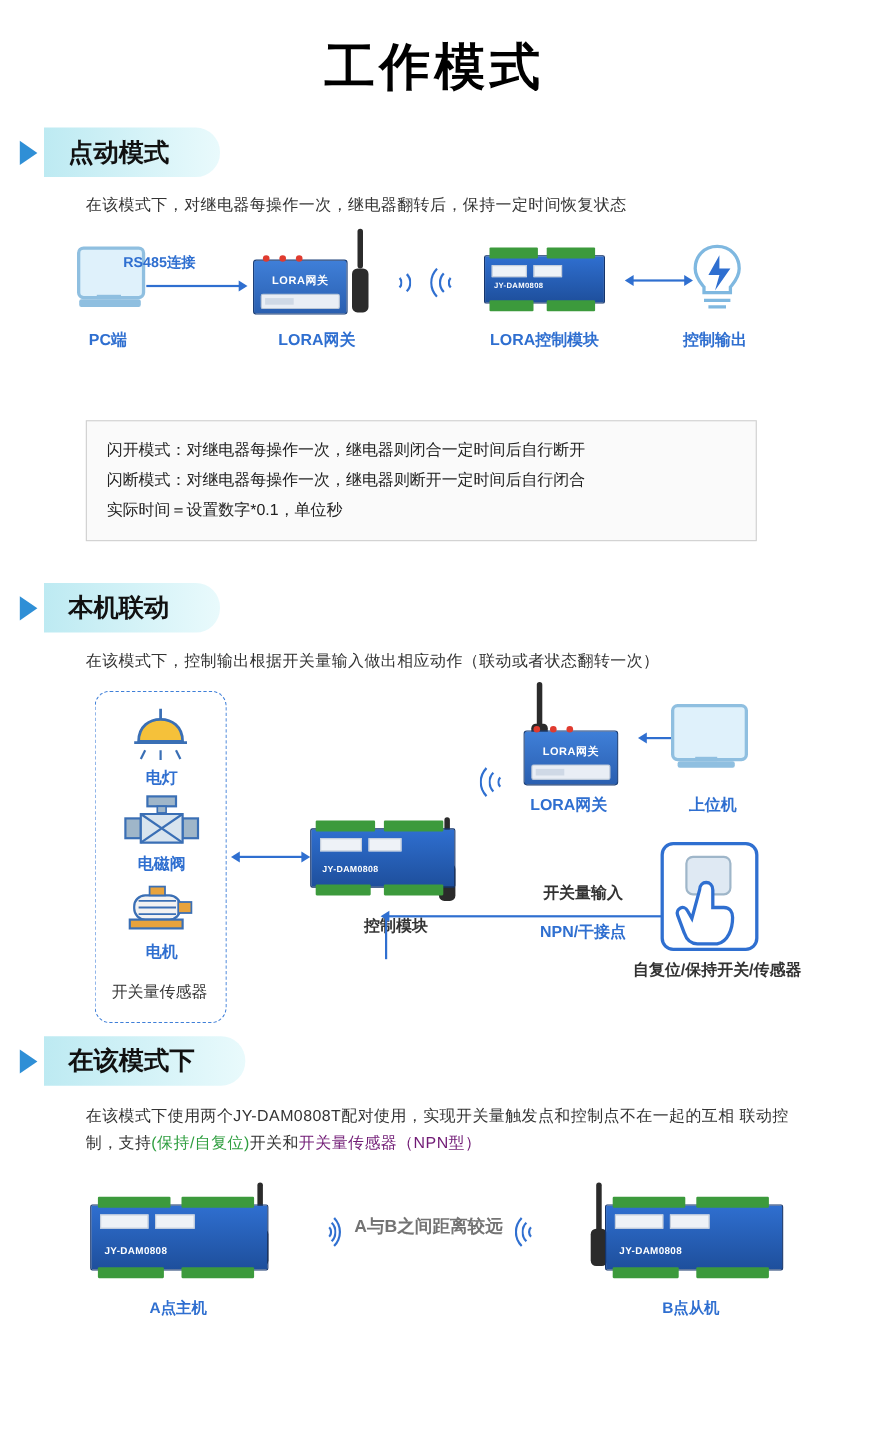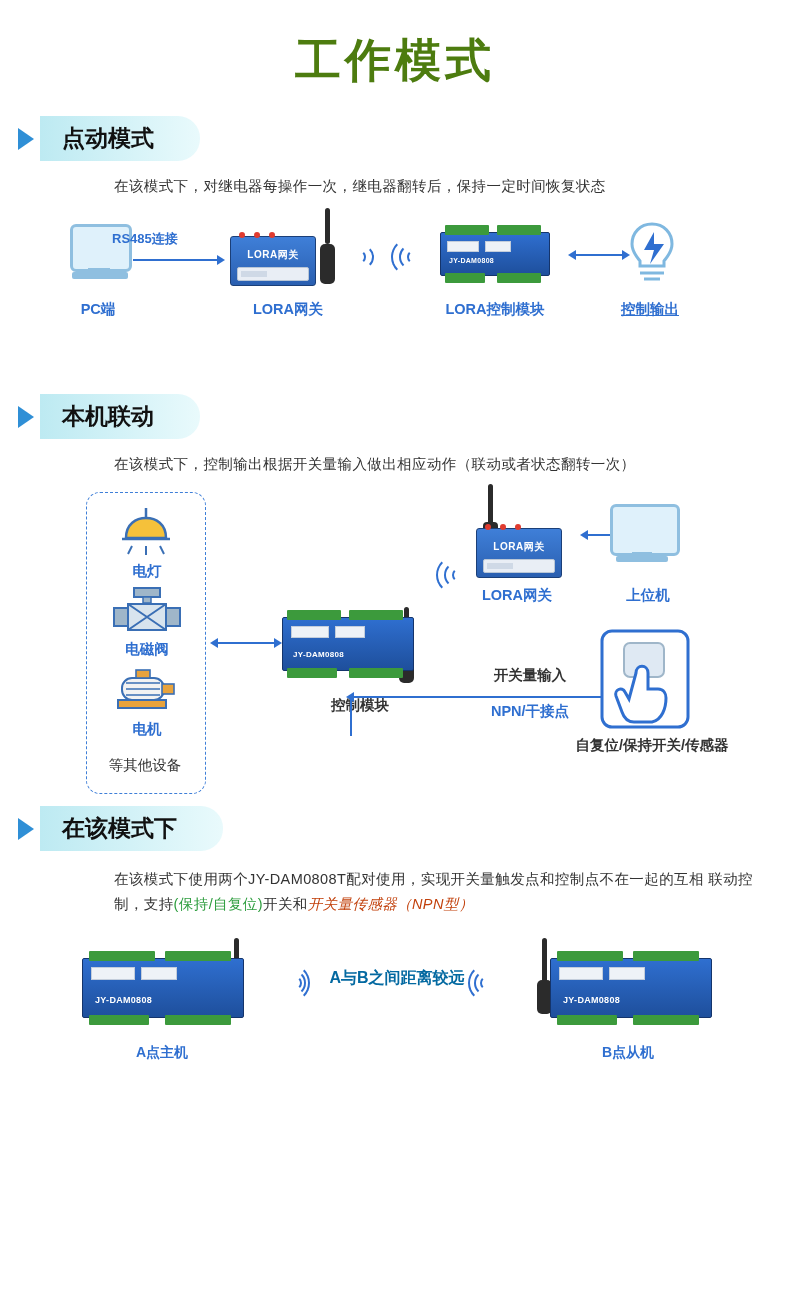--- a/index.html
+++ b/index.html
@@ -12,21 +12,21 @@
     position:relative;
   }
   .page{position:relative;width:790px;height:1311px;}
 
   
   .main-title{
     text-align:center;
     font-size:46px;
     font-weight:bold;
     letter-spacing:4px;
-    color:#4d7c0f;
+    color:#000000;
     padding-top:30px;
     padding-bottom:10px;
   }
 
   
   .sec-head{
     display:flex;align-items:center;
     margin-left:18px;
     margin-top:14px;
   }
@@ -41,29 +41,29 @@
   .sec-pill{
     background:linear-gradient(to right,#bdeaf2,#e9fafc);
     border-radius:0 22px 22px 0;
     padding:7px 46px 7px 22px;
     font-size:23px;
     font-weight:bold;
     color:#111;
   }
 
   .desc{
-    margin:16px 0 0 114px;
+    margin:16px 0 0 78px;
     font-size:14.5px;
     color:#333;
     letter-spacing:.4px;
   }
   .desc2{line-height:1.7;}
 
   .hl-green{color:#2e9e3f;}
-  .hl-blue{color:#c2410c;font-style:italic;}
+  .hl-blue{color:#701a75;}
 
   
   .note-box{
     margin:26px 0 0 78px;
     width:610px;
     border:1px solid #cfcfcf;
     background:#fafafa;
     padding:14px 18px;
     font-size:14.5px;
     line-height:1.85;
@@ -246,23 +246,28 @@
         <path d="M32 6 C20 6 12 15 12 26 c0 8 5 13 8 17 v5 h24 v-5 c3 -4 8 -9 8 -17 C52 15 44 6 32 6 Z" fill="none" stroke="#7fb8e0" stroke-width="3"></path>
         <line x1="20" y1="55" x2="44" y2="55" stroke="#7fb8e0" stroke-width="3"></line>
         <line x1="24" y1="61" x2="40" y2="61" stroke="#7fb8e0" stroke-width="3"></line>
         <path d="M34 14 L24 32 h10 l-4 14 14 -20 h-10 z" fill="#2f6fd0"></path>
       </svg>
     </div>
 
     <div class="abs cap" style="left:62px;top:104px;width:72px;">PC端</div>
     <div class="abs cap" style="left:218px;top:104px;width:140px;">LORA网关</div>
     <div class="abs cap" style="left:410px;top:104px;width:170px;">LORA控制模块</div>
-    <div class="abs cap" style="left:600px;top:104px;width:100px;text-decoration:underline;">控制输出</div>
-  </div>
-
+    <div class="abs cap" style="left:600px;top:104px;width:100px;">控制输出</div>
+  </div>
+
+  <div class="note-box">
+    <div>闪开模式：对继电器每操作一次，继电器则闭合一定时间后自行断开</div>
+    <div>闪断模式：对继电器每操作一次，继电器则断开一定时间后自行闭合</div>
+    <div>实际时间＝设置数字*0.1，单位秒</div>
+  </div>
 
   <div class="sec-head" style="margin-top:38px;">
     <div class="sec-tri"></div>
     <div class="sec-pill">本机联动</div>
   </div>
   <div class="desc">在该模式下，控制输出根据开关量输入做出相应动作（联动或者状态翻转一次）</div>
 
   <div class="layer" style="height:330px;">
 
     <div class="dashbox" style="left:86px;top:18px;width:118px;height:300px;"></div>
@@ -297,21 +302,21 @@
         <line x1="14" y1="17" x2="48" y2="17" stroke="#3a6fb5" stroke-width="1.6"></line>
         <line x1="14" y1="23" x2="48" y2="23" stroke="#3a6fb5" stroke-width="1.6"></line>
         <line x1="14" y1="29" x2="48" y2="29" stroke="#3a6fb5" stroke-width="1.6"></line>
         <rect x="50" y="18" width="12" height="10" fill="#e8a33d" stroke="#3a6fb5" stroke-width="1.6"></rect>
         <rect x="6" y="34" width="48" height="8" fill="#e8a33d" stroke="#3a6fb5" stroke-width="2"></rect>
         <rect x="24" y="4" width="14" height="8" fill="#e8a33d" stroke="#3a6fb5" stroke-width="1.6"></rect>
       </svg>
     </div>
     <div class="abs cap" style="left:108px;top:246px;width:78px;">电机</div>
 
-    <div class="abs cap" style="left:84px;top:282px;width:122px;color:#333;font-weight:normal;">等其他设备</div>
+    <div class="abs cap" style="left:84px;top:282px;width:122px;color:#333;font-weight:normal;">开关量传感器</div>
 
     <div class="arrow-line" style="left:216px;top:168px;width:62px;"></div>
     <div class="arr-head-l" style="left:210px;top:164px;"></div>
     <div class="arr-head-r" style="left:274px;top:164px;"></div>
 
     <div class="abs" style="left:282px;top:125px;width:155px;height:85px;">
       <div class="ant" style="left:122px;top:8px;height:44px;"></div>
       <div class="ant-base" style="left:117px;top:50px;height:34px;border-radius:5px;"></div>
       <div class="mod" style="left:0;top:18px;width:130px;height:52px;">
         <div class="term" style="left:4px;top:-8px;width:54px;"></div>
@@ -403,21 +408,21 @@
     <div class="abs" style="left:268px;top:48px;">
       <div class="wave r" style="left:20px;top:12px;width:10px;height:10px;"></div>
       <div class="wave r" style="left:12px;top:6px;width:22px;height:22px;"></div>
       <div class="wave r" style="left:4px;top:0px;width:34px;height:34px;"></div>
     </div>
     <div class="abs" style="left:470px;top:48px;">
       <div class="wave" style="left:10px;top:12px;width:10px;height:10px;"></div>
       <div class="wave" style="left:4px;top:6px;width:22px;height:22px;"></div>
       <div class="wave" style="left:-2px;top:0px;width:34px;height:34px;"></div>
     </div>
-    <div class="abs" style="left:322px;top:52px;width:150px;text-align:center;font-size:16px;font-weight:bold;color:#0369a1;">A与B之间距离较远</div>
+    <div class="abs" style="left:322px;top:52px;width:150px;font-size:16px;font-weight:bold;color:#737373;">A与B之间距离较远</div>
 
     <div class="abs" style="left:520px;top:22px;width:190px;height:96px;">
       <div class="ant" style="left:22px;top:0px;height:44px;"></div>
       <div class="ant-base" style="left:17px;top:42px;height:34px;border-radius:5px;"></div>
       <div class="mod" style="left:30px;top:20px;width:160px;height:58px;">
         <div class="term" style="left:6px;top:-8px;width:66px;"></div>
         <div class="term" style="left:82px;top:-8px;width:66px;"></div>
         <div class="term" style="left:6px;bottom:-8px;width:60px;"></div>
         <div class="term" style="left:82px;bottom:-8px;width:66px;"></div>
         <div class="wht" style="left:8px;top:8px;width:42px;height:11px;"></div>

